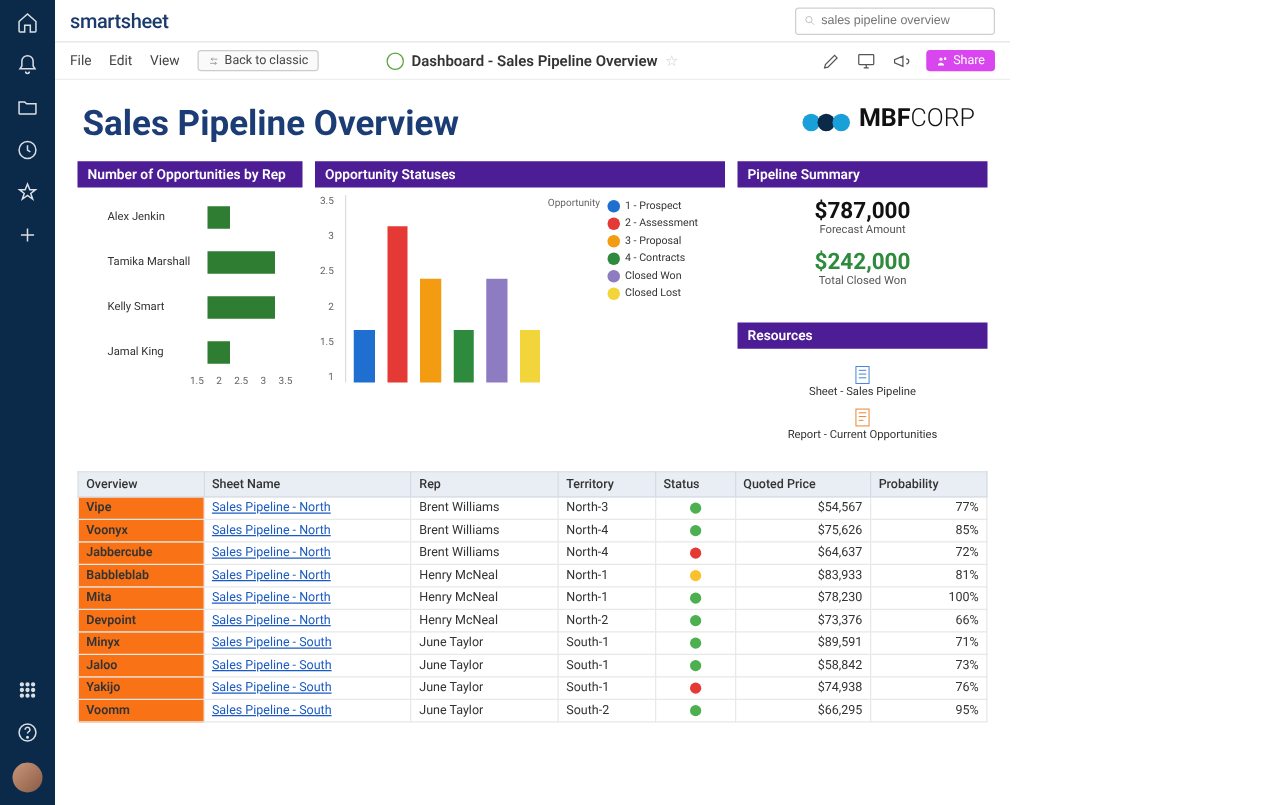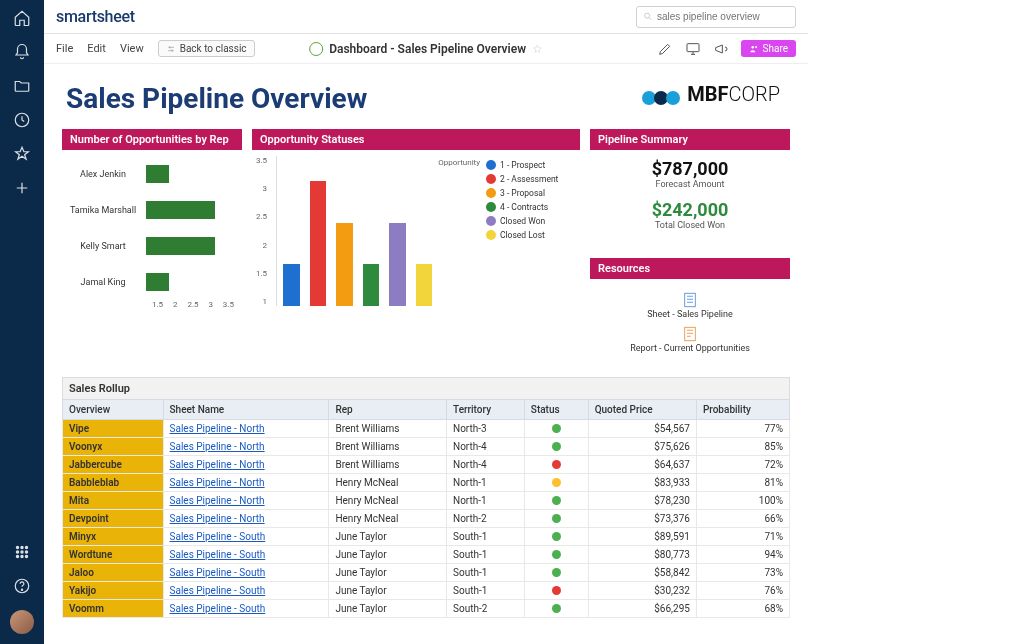--- a/index.html
+++ b/index.html
@@ -32,59 +32,59 @@
 .right-tools { margin-left: auto; display: flex; align-items: center; gap: 12px; }
 .tool-icon { width: 16px; height: 16px; stroke: #555; fill: none; stroke-width: 1.5; cursor: pointer; }
 .share-btn { background: #d946ef; color: #fff; border-radius: 3px; padding: 3px 8px; font-size: 10px; display: flex; align-items: center; gap: 4px; cursor: pointer; }
 
 
 .dash { flex: 1; padding: 14px 18px; overflow: auto; background: #fff; }
 .page-title { color: #1b3c74; font-size: 28px; font-weight: 700; margin: 4px 0 14px 4px; }
 .logo { float: right; display: flex; align-items: flex-end; gap: 6px; font-size: 20px; font-weight: 700; color: #111; margin-top: 4px; margin-right: 10px; }
 .logo svg { width: 40px; height: 20px; }
 .widget { flex: 1; }
-.widget .hdr { background: #be185d; color: #fff; font-size: 11px; font-weight: 600; padding: 4px 8px; }
+.widget .hdr { background: #4c1d95; color: #fff; font-size: 11px; font-weight: 600; padding: 4px 8px; }
 .widget .body { border: none; padding: 6px 4px 4px; }
 
 .chart-row { display: flex; gap: 10px; align-items: stretch; }
 
 
 .summary { width: 200px; flex-shrink: 0; }
 .summary .sum-body { text-align: center; padding: 8px 4px; }
 .big-num { font-weight: 700; font-size: 18px; color: #111; }
 .big-num.green { color: #2e8b3d; }
 .sub { font-size: 9px; color: #555; margin-bottom: 10px; }
 
 .resources .res-item { display: flex; flex-direction: column; align-items: center; font-size: 9px; color: #333; margin: 6px 0; cursor: pointer; }
 .resources svg { width: 18px; height: 18px; }
 
 
 .hbar-chart { height: 170px; position: relative; padding: 6px 4px 0 4px; }
 .hbar-row { display: flex; align-items: center; height: 36px; }
-.hbar-label { width: 80px; text-align: center; font-size: 9px; padding-right: 6px; color: #333; }
+.hbar-label { width: 80px; text-align: left; font-size: 9px; padding-right: 6px; color: #333; margin-left: 20px; }
 .hbar-track { flex: 1; height: 18px; position: relative; }
 .hbar-fill { position: absolute; left: 0; top: 0; bottom: 0; background: #2e7d32; }
 .hbar-axis { display: flex; margin-left: 86px; font-size: 8px; color: #666; justify-content: space-between; padding-right: 4px; }
 
 .vbar-chart { height: 170px; display: flex; gap: 6px; }
 .vbar-area { flex: 1; display: flex; align-items: flex-end; gap: 10px; padding: 4px 6px 0; border-left: 1px solid #ddd; position: relative; }
 .vbar-yaxis { display: flex; flex-direction: column; justify-content: space-between; font-size: 8px; color: #666; text-align: right; padding-right: 3px; height: 150px; }
 .vbar { flex: 1; max-width: 30px; }
 .vbar-xaxis { font-size: 8px; color: #666; text-align: center; margin-top: 2px; }
 .vbar-legend { width: 90px; font-size: 8.5px; display: flex; flex-direction: column; gap: 4px; padding-top: 4px; }
 .legend-item { display: flex; align-items: center; gap: 4px; }
 .legend-dot { width: 10px; height: 10px; border-radius: 50%; flex-shrink: 0; }
 
 
 .rollup { margin-top: 14px; }
 .rollup .hdr2 { background: #f2f2f2; font-size: 11px; font-weight: 600; padding: 4px 6px; border: 1px solid #ddd; border-bottom: none; }
 table { width: 100%; border-collapse: collapse; font-size: 10px; }
 th { background: #e9eef4; text-align: left; padding: 4px 6px; font-weight: 500; color: #333; border: 1px solid #d5dbe2; }
 td { padding: 3px 6px; border: 1px solid #e8e8e8; }
-td.primary { background: #eab308; font-weight: 600; }
+td.primary { background: #f97316; font-weight: 600; }
 td.link a { color: #1a5ac2; text-decoration: underline; cursor: pointer; }
 .status-dot { width: 9px; height: 9px; border-radius: 50%; margin: 0 auto; }
 .status-green { background: #4caf50; }
 .status-red { background: #e53935; }
 .status-yellow { background: #fbc02d; }
 td.num { text-align: right; }
 td.center { text-align: center; }
 
 .right-col { display: flex; flex-direction: column; gap: 10px; width: 200px; flex-shrink: 0; }
 </style>
@@ -327,21 +327,20 @@
                     <path d="M8 7h8M8 11h8M8 15h5" stroke="#e67e22"></path>
                   </svg>
                 <span>Report - Current Opportunities</span>
               </div>
             </div>
           </div>
         </div>
       </div>
 
       <div class="rollup">
-        <div class="hdr2">Sales Rollup</div>
         <table>
           <thead>
               <tr id="thead-row">
                 <th>Overview</th>
                 <th>Sheet Name</th>
                 <th>Rep</th>
                 <th>Territory</th>
                 <th>Status</th>
                 <th>Quoted Price</th>
                 <th>Probability</th>
@@ -419,61 +418,50 @@
                 <td class="link"><a>Sales Pipeline - South</a></td>
                 <td>June Taylor</td>
                 <td>South-1</td>
                 <td class="center">
                   <div class="status-dot status-green"></div>
                 </td>
                 <td class="num">$89,591</td>
                 <td class="num">71%</td>
               </tr>
               <tr>
-                <td class="primary">Wordtune</td>
-                <td class="link"><a>Sales Pipeline - South</a></td>
-                <td>June Taylor</td>
-                <td>South-1</td>
-                <td class="center">
-                  <div class="status-dot status-green"></div>
-                </td>
-                <td class="num">$80,773</td>
-                <td class="num">94%</td>
-              </tr>
-              <tr>
                 <td class="primary">Jaloo</td>
                 <td class="link"><a>Sales Pipeline - South</a></td>
                 <td>June Taylor</td>
                 <td>South-1</td>
                 <td class="center">
                   <div class="status-dot status-green"></div>
                 </td>
                 <td class="num">$58,842</td>
                 <td class="num">73%</td>
               </tr>
               <tr>
                 <td class="primary">Yakijo</td>
                 <td class="link"><a>Sales Pipeline - South</a></td>
                 <td>June Taylor</td>
                 <td>South-1</td>
                 <td class="center">
                   <div class="status-dot status-red"></div>
                 </td>
-                <td class="num">$30,232</td>
+                <td class="num">$74,938</td>
                 <td class="num">76%</td>
               </tr>
               <tr>
                 <td class="primary">Voomm</td>
                 <td class="link"><a>Sales Pipeline - South</a></td>
                 <td>June Taylor</td>
                 <td>South-2</td>
                 <td class="center">
                   <div class="status-dot status-green"></div>
                 </td>
                 <td class="num">$66,295</td>
-                <td class="num">68%</td>
+                <td class="num">95%</td>
               </tr>
             </tbody>
         </table>
       </div>
     </div>
   </div>
 </div>
 
 </body></html>

